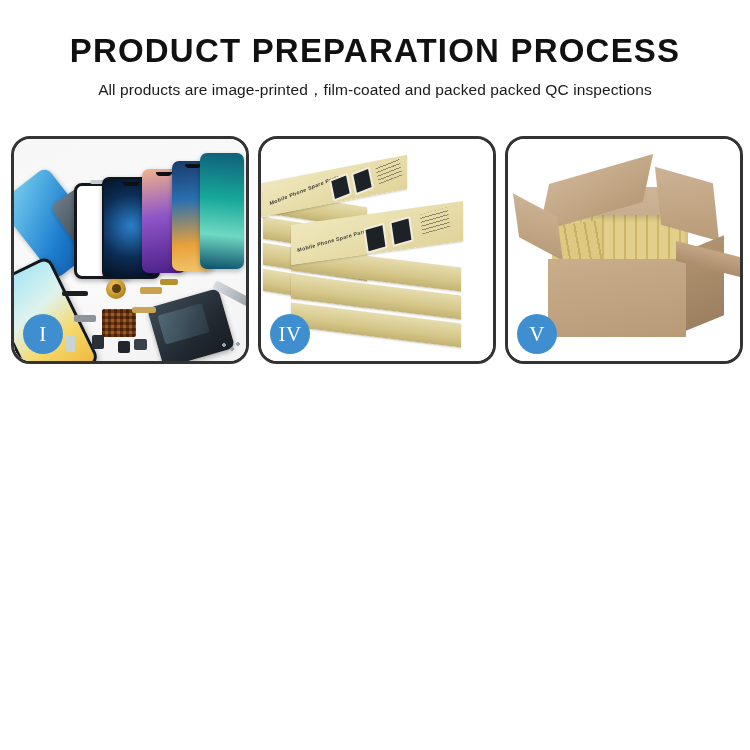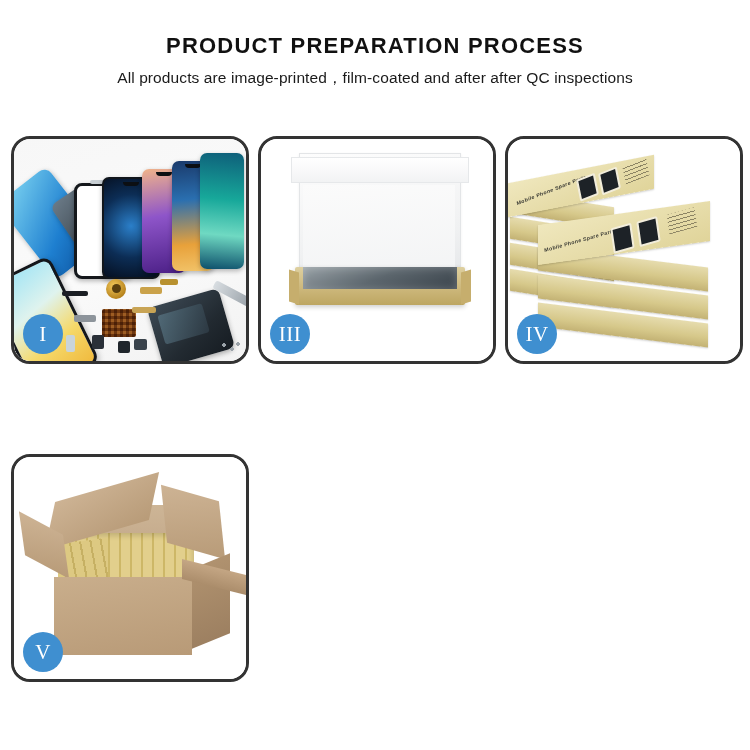--- a/index.html
+++ b/index.html
@@ -3,21 +3,21 @@
 <meta charset="utf-8">
 <style>
   html,body{margin:0;padding:0;}
   body{
     width:750px;height:750px;background:#ffffff;
     font-family:"Liberation Sans",sans-serif;
     overflow:hidden;position:relative;
   }
   .header{width:750px;text-align:center;padding-top:34px;box-sizing:border-box;}
   .title{
-    font-size:22px;font-weight:700;letter-spacing:1.2px;color:#111111;
+    font-size:33px;font-weight:700;letter-spacing:1.2px;color:#111111;
     line-height:1.05;white-space:nowrap;
   }
   .subtitle{
     font-size:15.5px;color:#1a1a1a;margin-top:11px;letter-spacing:.1px;white-space:nowrap;
   }
   .grid{
     position:absolute;left:11px;top:136px;width:728px;
     display:grid;grid-template-columns:238px 238px 238px;
     grid-template-rows:228px 228px;column-gap:9px;row-gap:90px;
   }
@@ -175,21 +175,21 @@
   .tab6a{left:62px;top:96px;width:15px;height:20px;}
   .tab6b{left:68px;top:152px;width:14px;height:18px;}
   .sheet6{position:absolute;left:150px;top:16px;width:62px;height:34px;
     background:linear-gradient(160deg,#ffffff,#f0f0f0);transform:skewY(14deg);opacity:.9;}
 </style>
 </head>
 <body>
 
 <div class="header">
   <div class="title">PRODUCT PREPARATION PROCESS</div>
-  <div class="subtitle">All products are image-printed，film-coated and after after QC inspections</div>
+  <div class="subtitle">All products are image-printed，film-coated and packed packed QC inspections</div>
 </div>
 
 <div class="grid">
 
   <div class="panel">
     <div class="stage p1">
       <div class="ph ph-a"></div>
       <div class="ph ph-c"></div>
       <div class="ph ph-screen">
           <span class="ear2"></span>
@@ -217,30 +217,20 @@
       <div class="bar b7"></div>
       <div class="bar b8"></div>
       <div class="bar b9"></div>
       <div class="tool"></div>
       <div class="screws"></div>
     </div>
     <div class="badge">I</div>
   </div>
 
 
-  <div class="panel">
-    <div class="stage p3">
-      <div class="lid3"></div>
-      <div class="lid3b"></div>
-      <div class="foam3"></div>
-      <div class="base3"></div>
-      <div class="item3"></div>
-    </div>
-    <div class="badge">III</div>
-  </div>
 
   <div class="panel">
     <div class="stage p4">
       <div class="stack">
 
         <div class="bx" style="left:2px;top:48px;width:104px;height:22px;transform:skewY(9deg);"></div>
         <div class="bx" style="left:2px;top:74px;width:104px;height:22px;transform:skewY(9deg);"></div>
         <div class="bx" style="left:2px;top:100px;width:104px;height:22px;transform:skewY(9deg);"></div>
         <div class="bx" style="left:2px;top:126px;width:104px;height:22px;transform:skewY(9deg);"></div>
 

